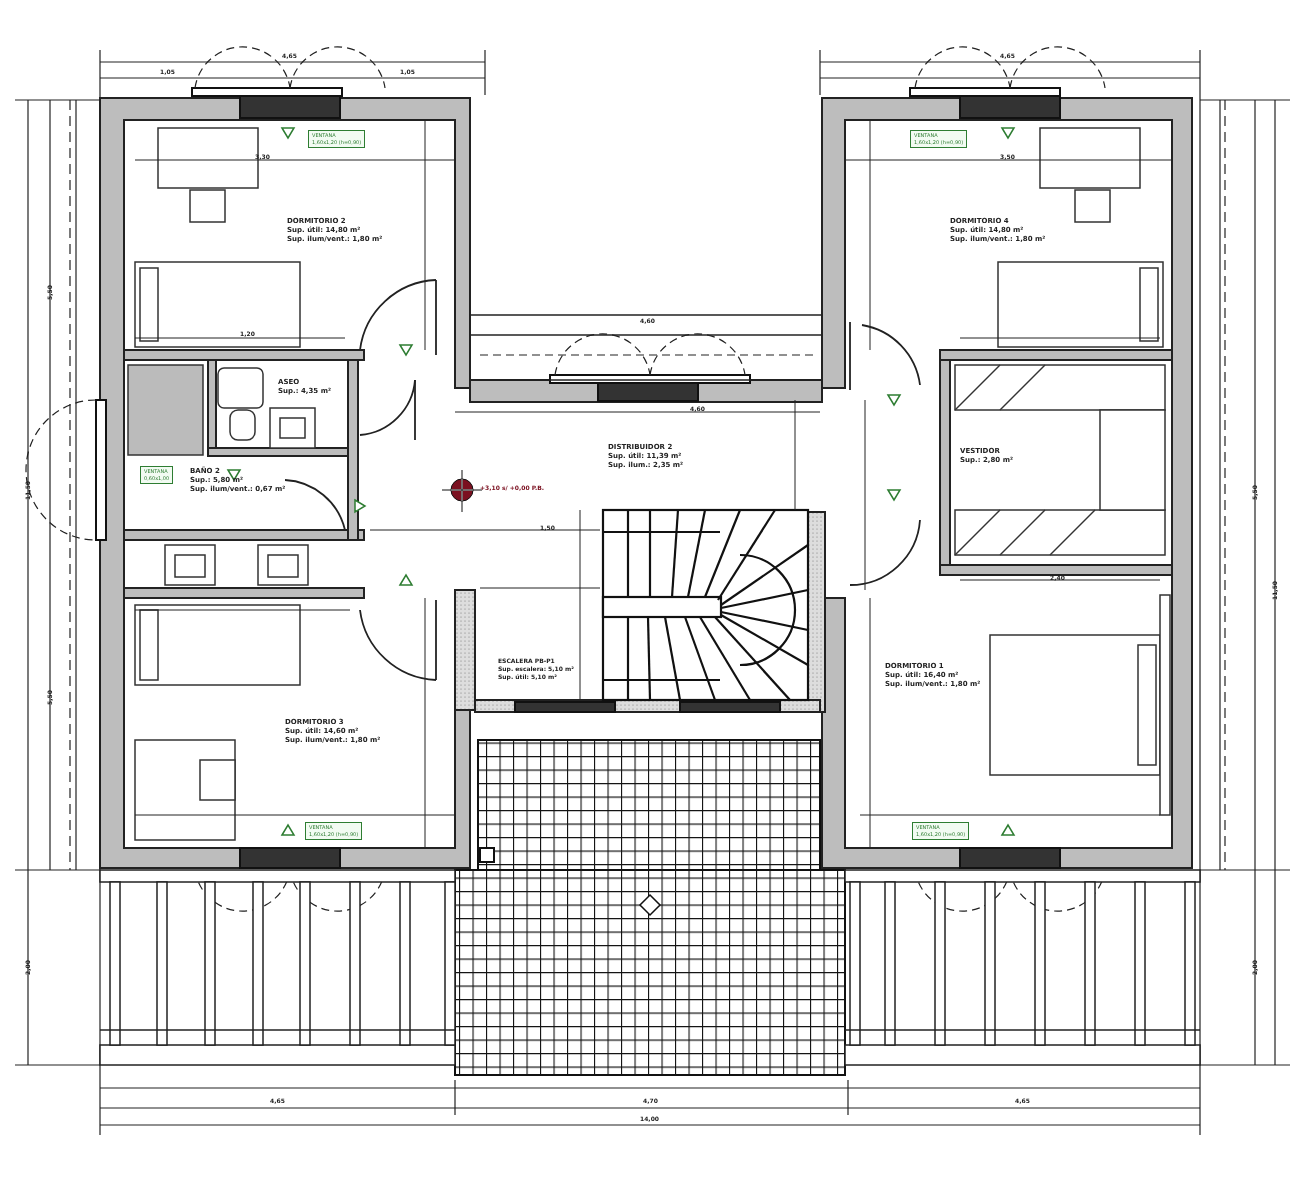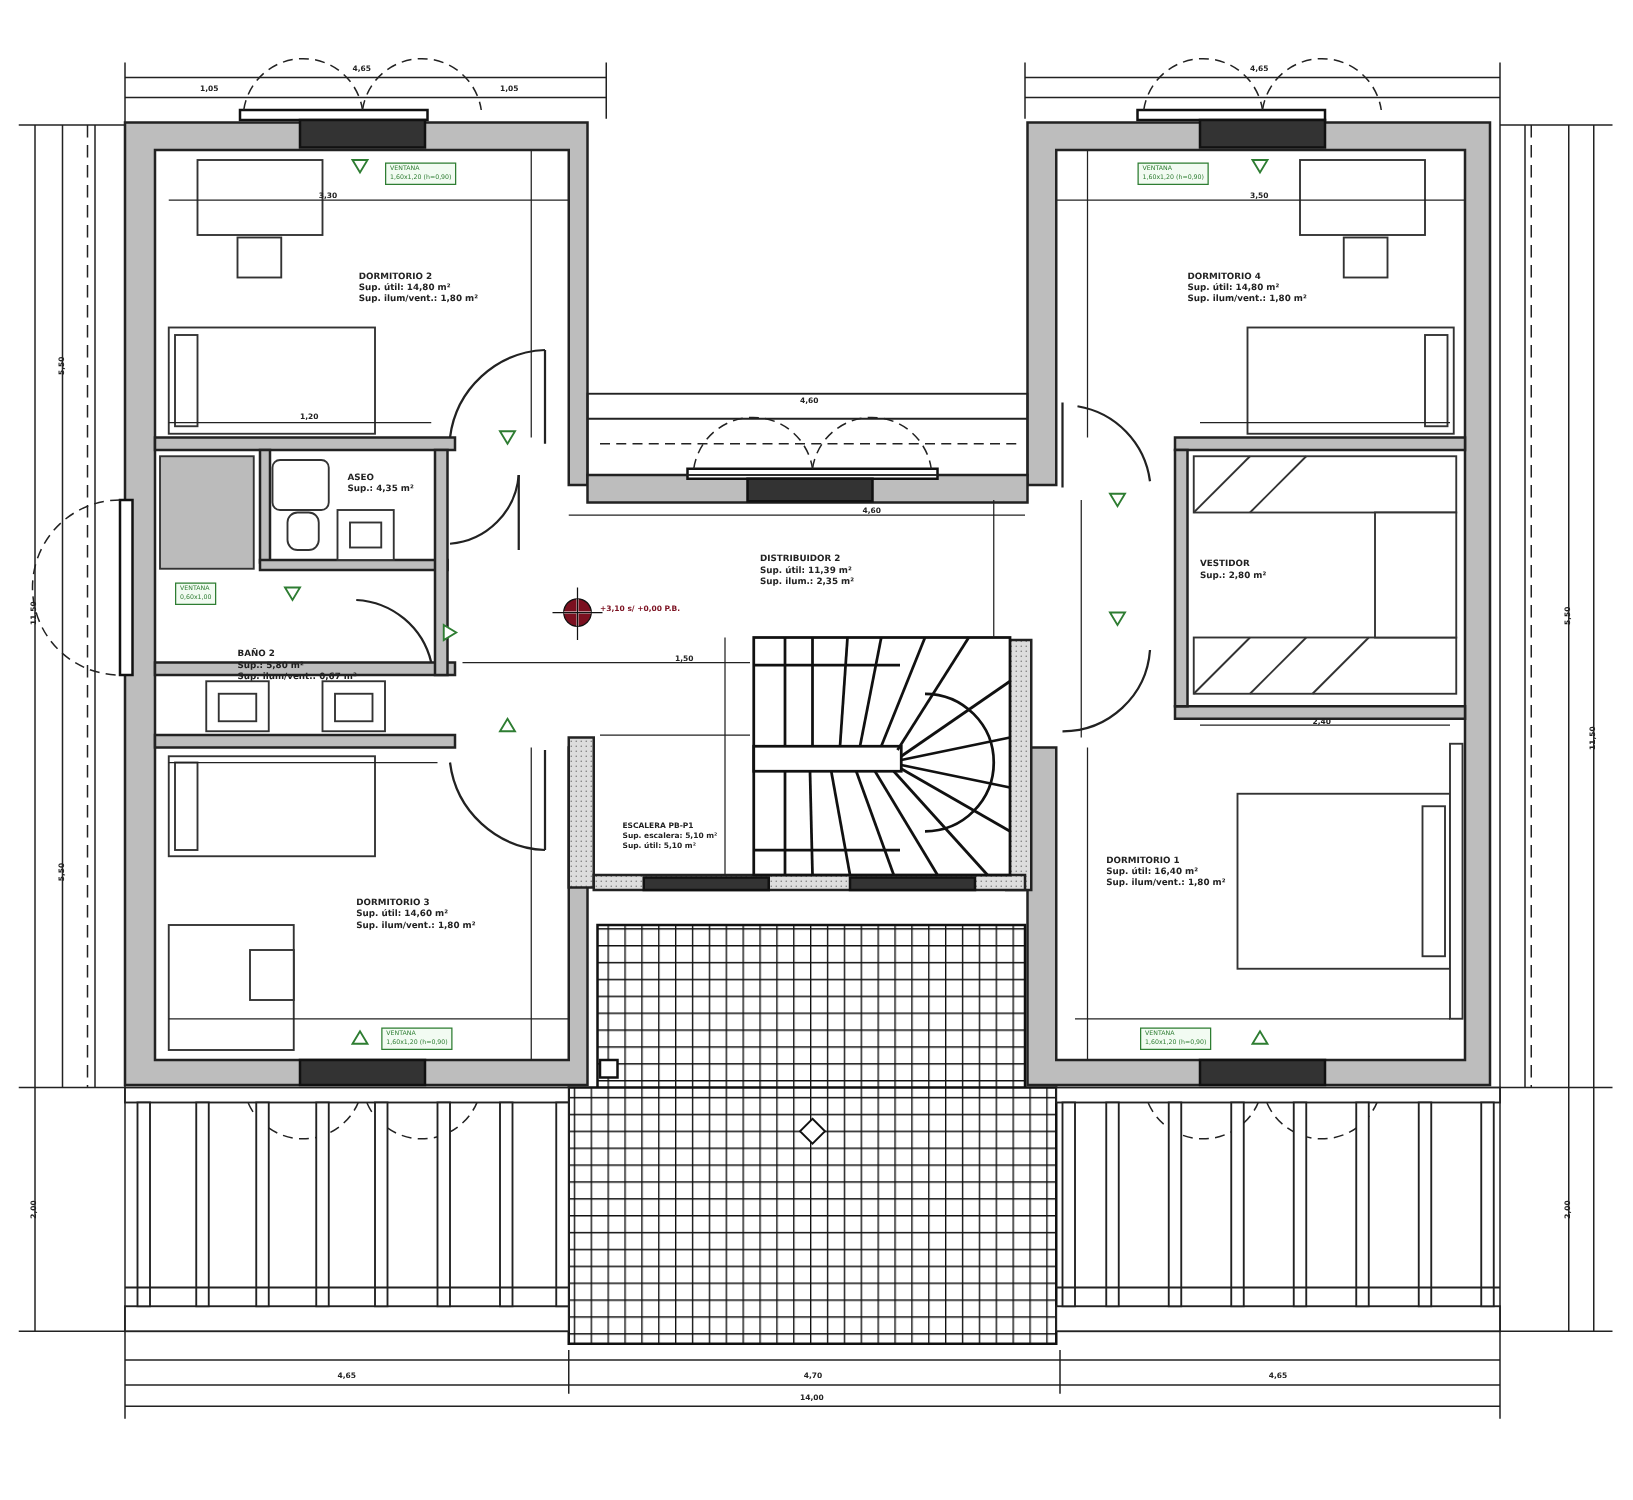--- a/index.html
+++ b/index.html
@@ -275,35 +275,35 @@
 <div class="lbl" style="left:950px;top:217px">
   <span class="t">DORMITORIO 4</span>
       <span class="t">Sup. útil: 14,80 m²</span>
       <span class="t">Sup. ilum/vent.: 1,80 m²</span>
 </div>
 <div class="lbl" style="left:285px;top:718px">
   <span class="t">DORMITORIO 3</span>
       <span class="t">Sup. útil: 14,60 m²</span>
       <span class="t">Sup. ilum/vent.: 1,80 m²</span>
 </div>
-<div class="lbl" style="left:885px;top:684px">
+<div class="lbl" style="left:885px;top:662px">
   <span class="t">DORMITORIO 1</span>
       <span class="t">Sup. útil: 16,40 m²</span>
       <span class="t">Sup. ilum/vent.: 1,80 m²</span>
 </div>
 <div class="lbl" style="left:608px;top:443px">
   <span class="t">DISTRIBUIDOR 2</span>
       <span class="t">Sup. útil: 11,39 m²</span>
       <span class="t">Sup. ilum.: 2,35 m²</span>
 </div>
 <div class="lbl" style="left:278px;top:378px">
   <span class="t">ASEO</span>
       <span class="t">Sup.: 4,35 m²</span>
 </div>
-<div class="lbl" style="left:190px;top:519px">
+<div class="lbl" style="left:190px;top:467px">
   <span class="t">BAÑO 2</span>
       <span class="t">Sup.: 5,80 m²</span>
       <span class="t">Sup. ilum/vent.: 0,67 m²</span>
 </div>
 <div class="lbl" style="left:960px;top:447px">
   <span class="t">VESTIDOR</span>
       <span class="t">Sup.: 2,80 m²</span>
 </div>
 <div class="lbl" style="left:498px;top:657px;font-size:6px;line-height:8px">
   <span class="t">ESCALERA PB-P1</span>

